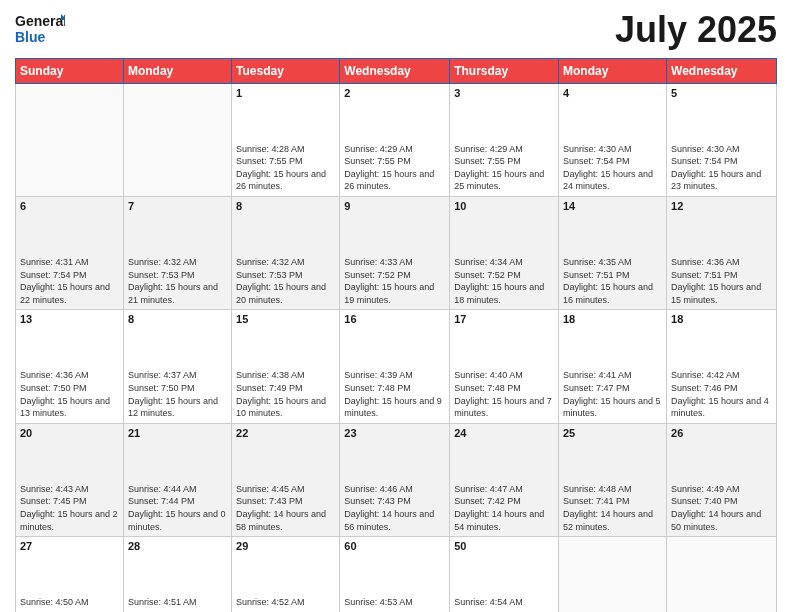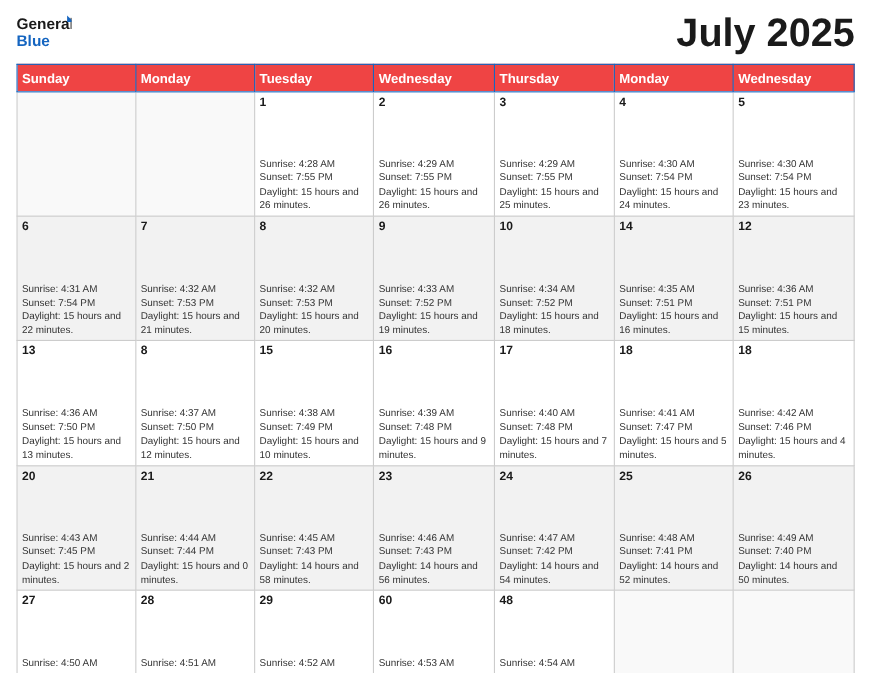--- a/index.html
+++ b/index.html
@@ -236,21 +236,21 @@
         </td>
           <td>
           <div class="day-num">29</div>
           <div class="day-info">Sunrise: 4:52 AM<br>Sunset: 7:36 PM<br>Daylight: 14 hours and 44 minutes.</div>
         </td>
           <td>
           <div class="day-num">60</div>
           <div class="day-info">Sunrise: 4:53 AM<br>Sunset: 7:35 PM<br>Daylight: 14 hours and 42 minutes.</div>
         </td>
           <td>
-          <div class="day-num">48</div>
+          <div class="day-num">50</div>
           <div class="day-info">Sunrise: 4:54 AM<br>Sunset: 7:34 PM<br>Daylight: 14 hours and 39 minutes.</div>
         </td>
           <td class="empty"></td>
           <td class="empty"></td>
         </tr>
       </tbody>
   </table>
 </div>
 
 </body></html>

